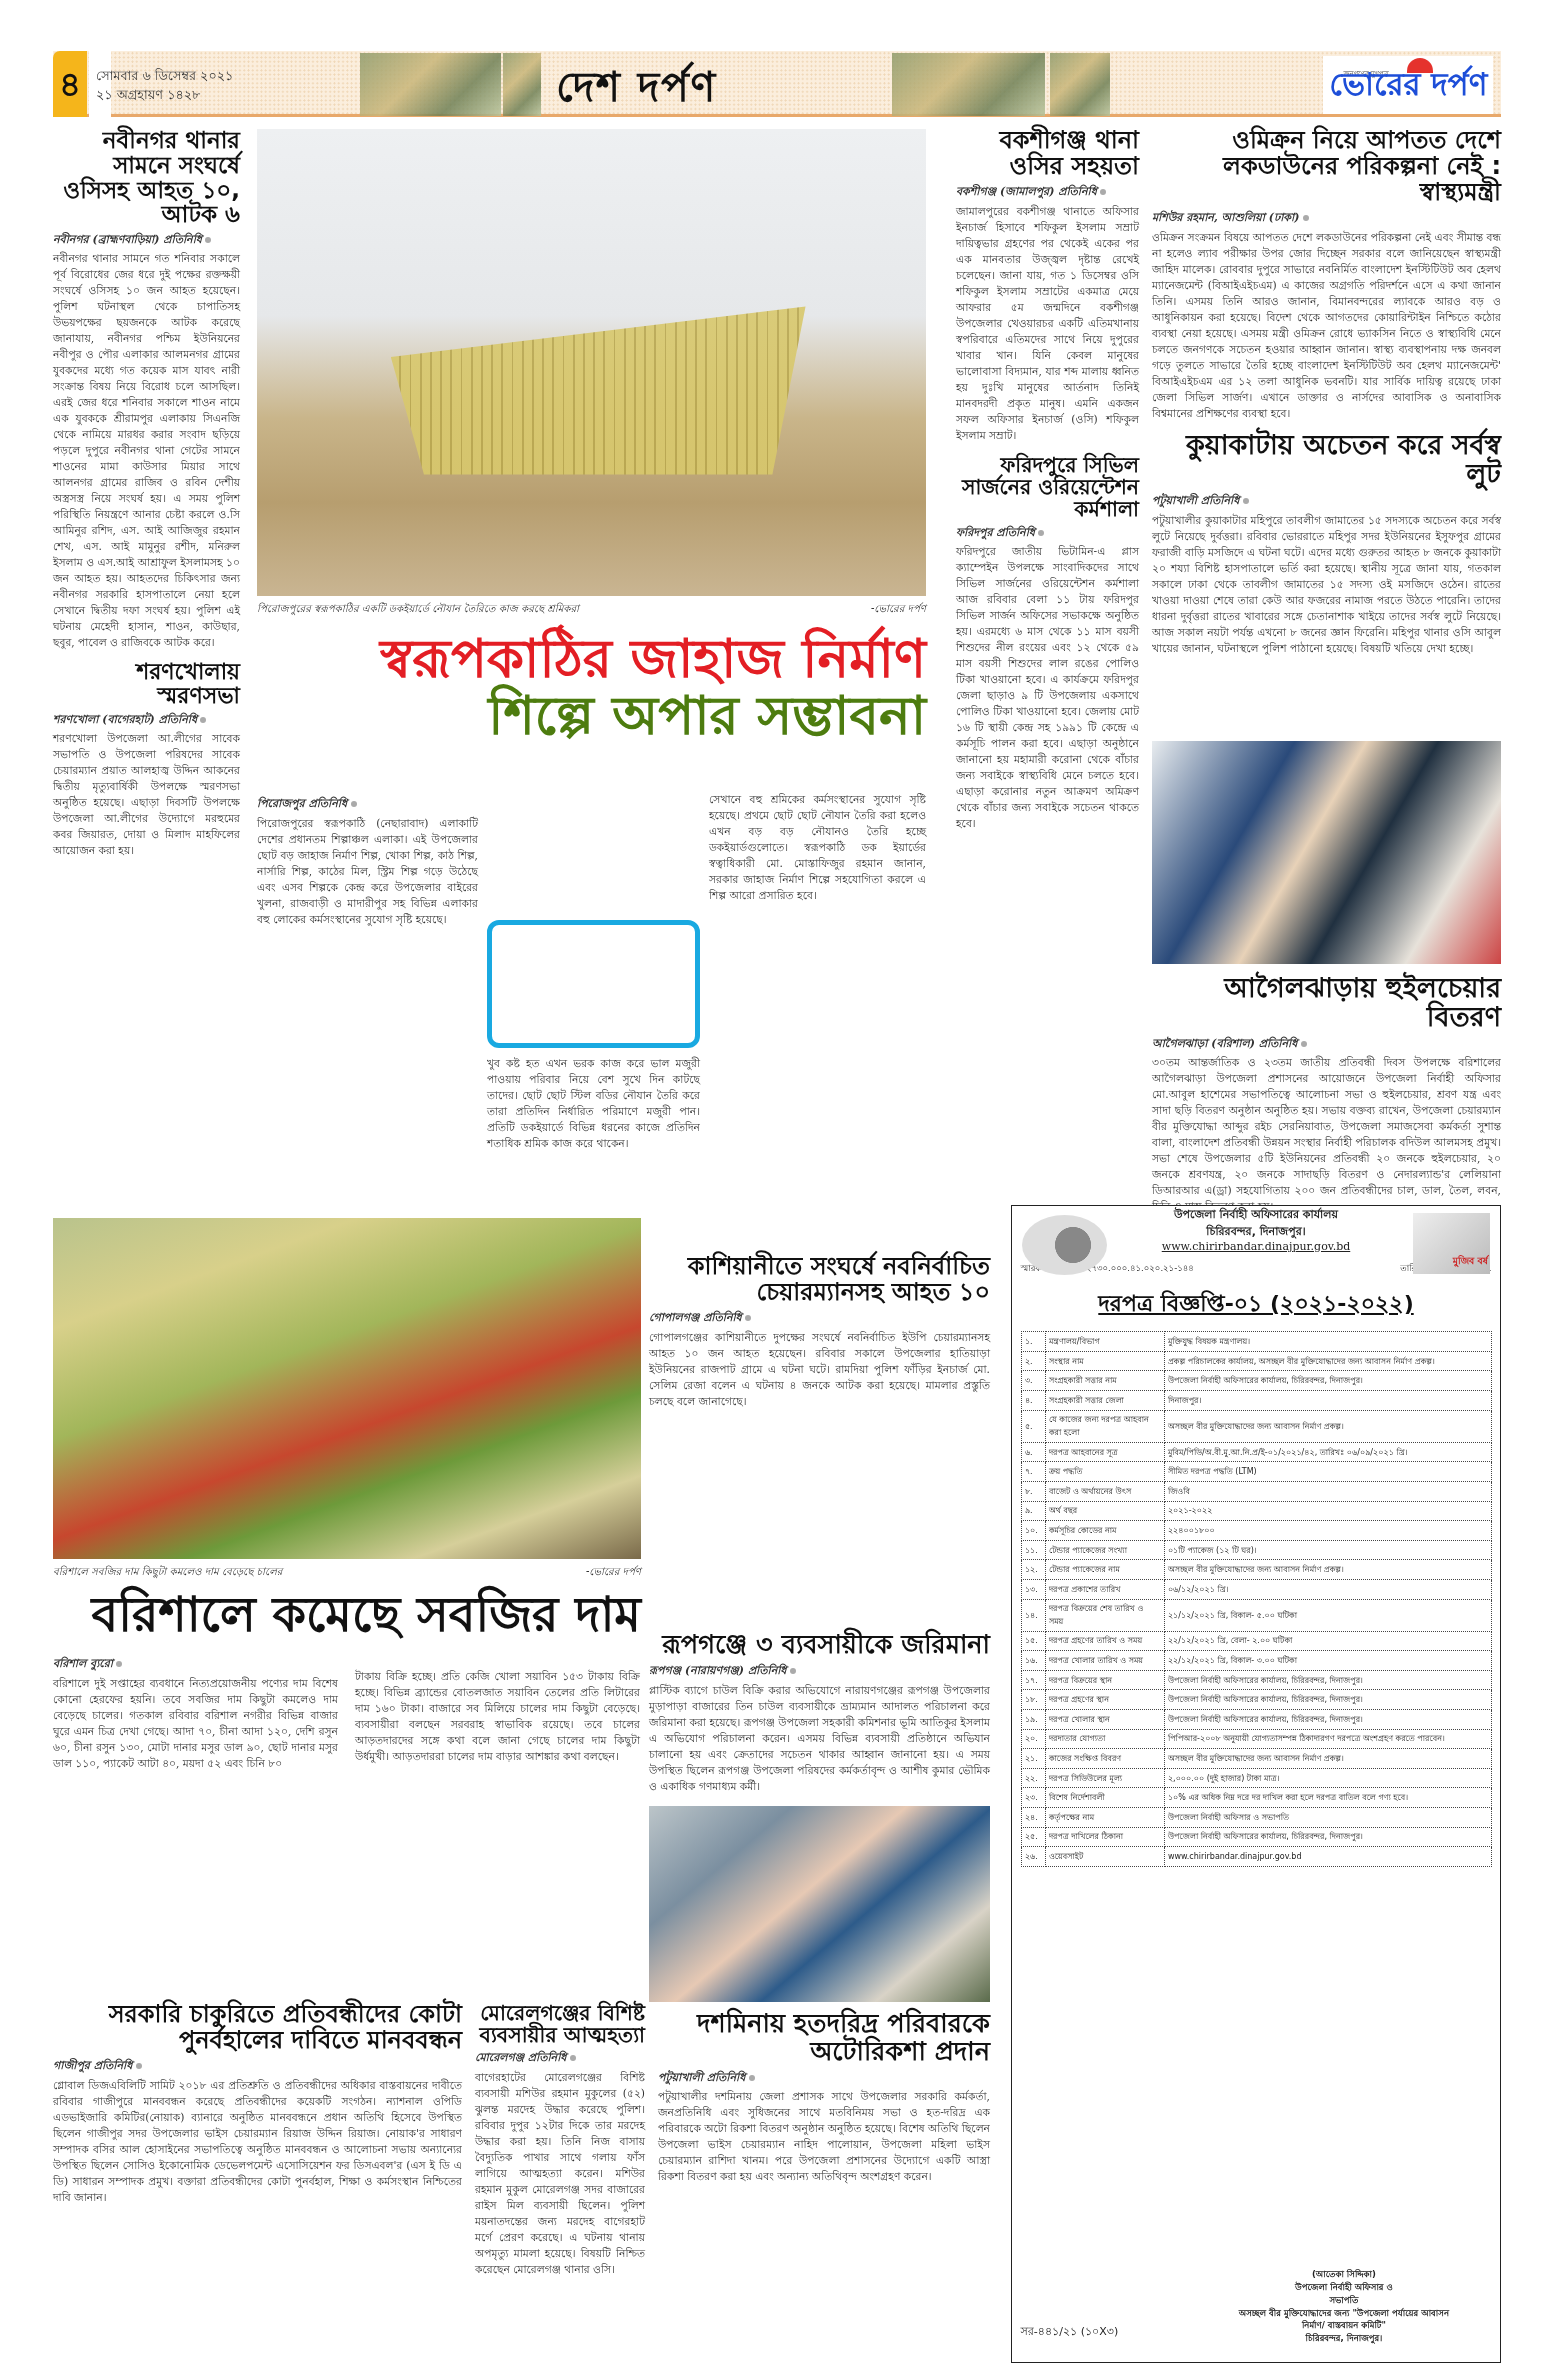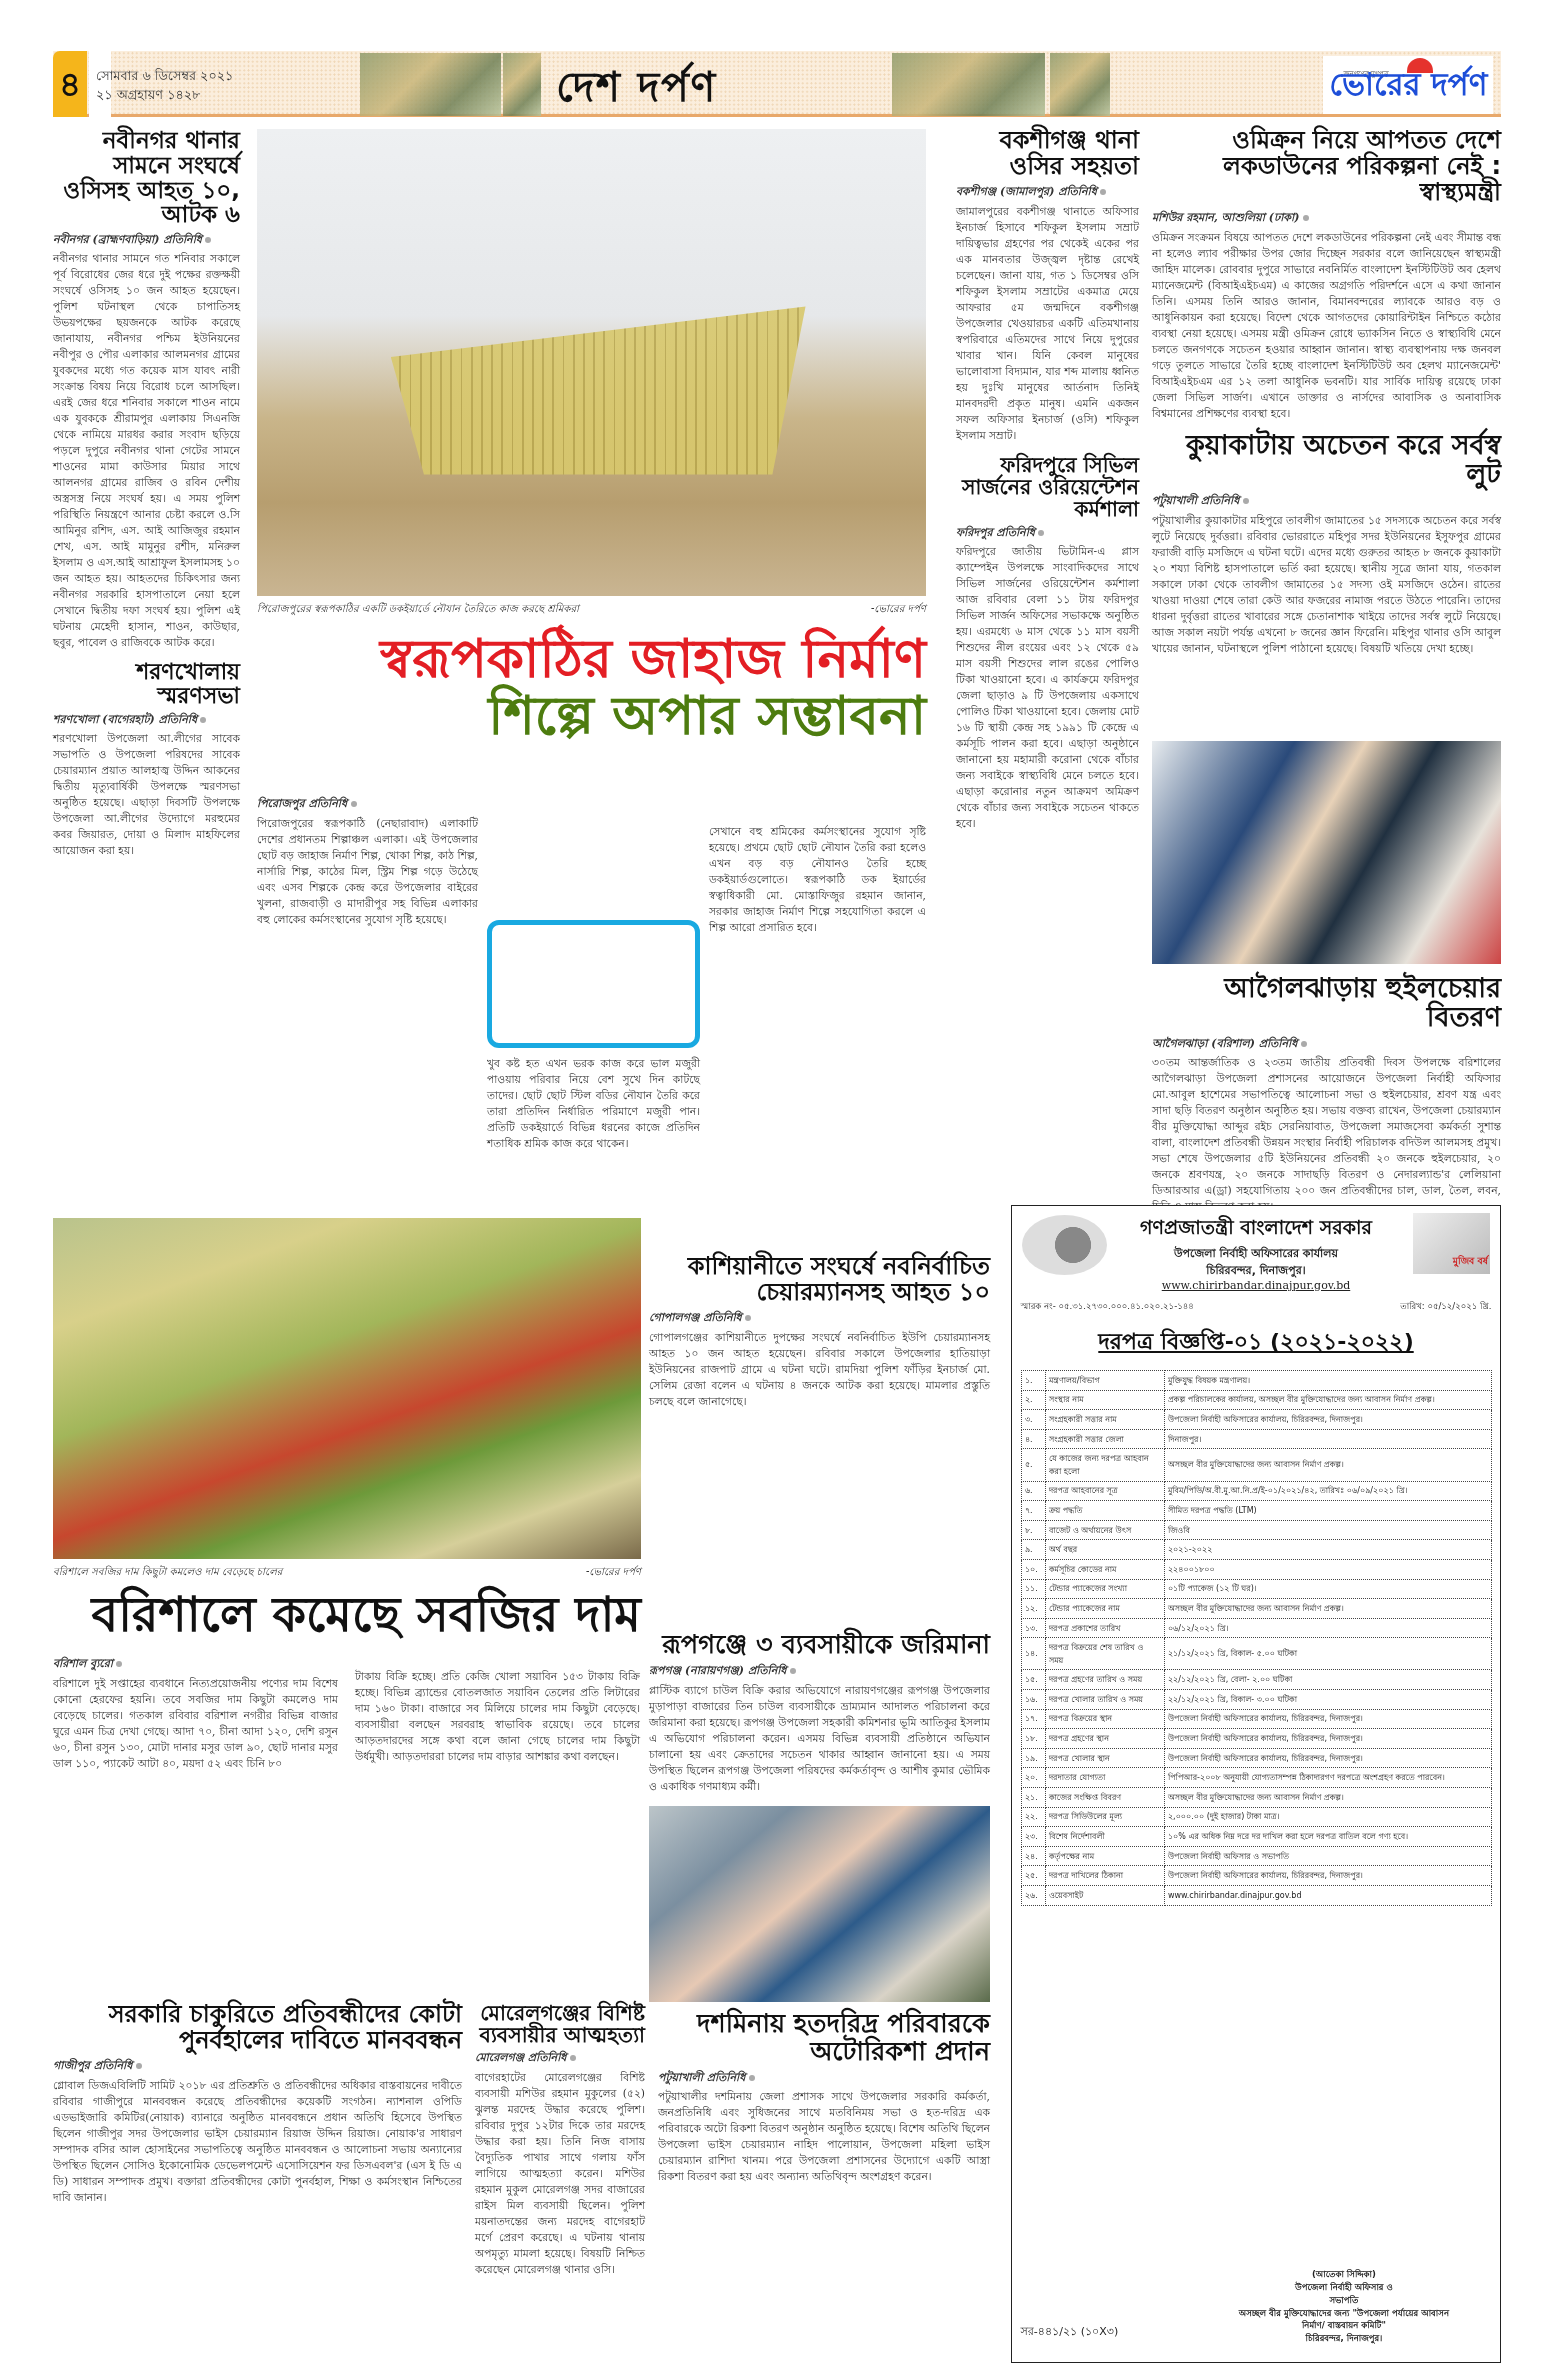--- a/index.html
+++ b/index.html
@@ -102,21 +102,21 @@
     <div class="headline" style="font-size:53px;color:#4d7c0f;">শিল্পে অপার সম্ভাবনা</div>
   </div>
 
   <div class="col" style="left:204px;top:741px;width:221px;">
     <div class="byline"><span>পিরোজপুর প্রতিনিধি</span><span class="dot"></span></div>
     <p class="body-text">পিরোজপুরের স্বরূপকাঠি (নেছারাবাদ) এলাকাটি দেশের প্রধানতম শিল্পাঞ্চল এলাকা। এই উপজেলার ছোট বড় জাহাজ নির্মাণ শিল্প, খোকা শিল্প, কাঠ শিল্প, নার্সারি শিল্প, কাঠের মিল, স্ট্রিম শিল্প গড়ে উঠেছে এবং এসব শিল্পকে কেন্দ্র করে উপজেলার বাইরের খুলনা, রাজবাড়ী ও মাদারীপুর সহ বিভিন্ন এলাকার বহু লোকের কর্মসংস্থানের সুযোগ সৃষ্টি হয়েছে।</p>
   </div>
   <div class="col" style="left:434px;top:1005px;width:213px;">
     <p class="body-text">খুব কষ্ট হত এখন ভরক কাজ করে ভাল মজুরী পাওয়ায় পরিবার নিয়ে বেশ সুখে দিন কাটছে তাদের। ছোট ছোট স্টিল বডির নৌযান তৈরি করে তারা প্রতিদিন নির্ধারিত পরিমাণে মজুরী পান। প্রতিটি ডকইয়ার্ডে বিভিন্ন ধরনের কাজে প্রতিদিন শতাধিক শ্রমিক কাজ করে থাকেন।</p>
   </div>
-  <div class="col" style="left:656px;top:741px;width:217px;margin-top:32px;">
+  <div class="col" style="left:656px;top:741px;width:217px;">
     <p class="body-text">সেখানে বহু শ্রমিকের কর্মসংস্থানের সুযোগ সৃষ্টি হয়েছে। প্রথমে ছোট ছোট নৌযান তৈরি করা হলেও এখন বড় বড় নৌযানও তৈরি হচ্ছে ডকইয়ার্ডগুলোতে। স্বরূপকাঠি ডক ইয়ার্ডের স্বত্বাধিকারী মো. মোস্তাফিজুর রহমান জানান, সরকার জাহাজ নির্মাণ শিল্পে সহযোগিতা করলে এ শিল্প আরো প্রসারিত হবে।</p>
   </div>
 
   <div class="callout" style="left:434px;top:869px;width:213px;height:128px;">
     <div class="callout-text">
       <div></div>
       <div></div>
       <div></div>
     </div>
   </div>
@@ -193,21 +193,20 @@
   <div class="col" style="left:605px;top:1959px;width:332px;">
     <h2 class="headline" style="font-size:25.6px;">দশমিনায় হতদরিদ্র পরিবারকে অটোরিকশা প্রদান</h2>
     <div class="byline"><span>পটুয়াখালী প্রতিনিধি</span><span class="dot"></span></div>
     <p class="body-text">পটুয়াখালীর দশমিনায় জেলা প্রশাসক সাথে উপজেলার সরকারি কর্মকর্তা, জনপ্রতিনিধি এবং সুধিজনের সাথে মতবিনিময় সভা ও হত-দরিদ্র এক পরিবারকে অটো রিকশা বিতরণ অনুষ্ঠান অনুষ্ঠিত হয়েছে। বিশেষ অতিথি ছিলেন উপজেলা ভাইস চেয়ারম্যান নাহিদ পালোয়ান, উপজেলা মহিলা ভাইস চেয়ারম্যান রাশিদা খানম। পরে উপজেলা প্রশাসনের উদ্যোগে একটি আস্ত্রা রিকশা বিতরণ করা হয় এবং অন্যান্য অতিথিবৃন্দ অংশগ্রহণ করেন।</p>
   </div>
 
   <div class="tender" style="left:958px;top:1154px;width:490px;height:1158px;">
     <div class="logo50"></div>
     <div class="mujib"></div>
     <div class="mujib-tag">মুজিব বর্ষ</div>
-    <div class="tender-gov">গণপ্রজাতন্ত্রী বাংলাদেশ সরকার</div>
     <div class="tender-sub">উপজেলা নির্বাহী অফিসারের কার্যালয়</div>
     <div class="tender-sub">চিরিরবন্দর, দিনাজপুর।</div>
     <div class="tender-url">www.chirirbandar.dinajpur.gov.bd</div>
     <div class="tender-ref">
       <span>স্মারক নং- ০৫.৩১.২৭৩০.০০০.৪১.০২০.২১-১৪৪</span>
       <span>তারিখ: ০৫/১২/২০২১ খ্রি.</span>
     </div>
     <div class="tender-title">দরপত্র বিজ্ঞপ্তি-০১ (২০২১-২০২২)</div>
     <table class="tender-table">
       <tbody id="tender-rows">

